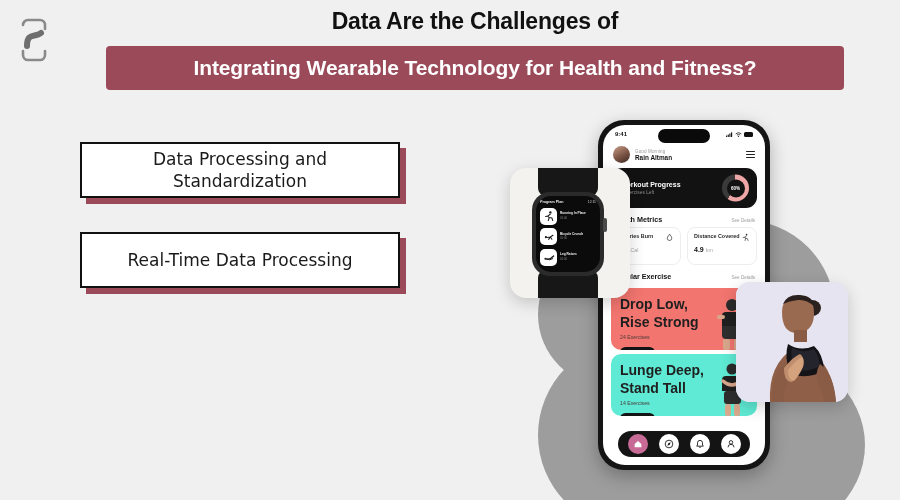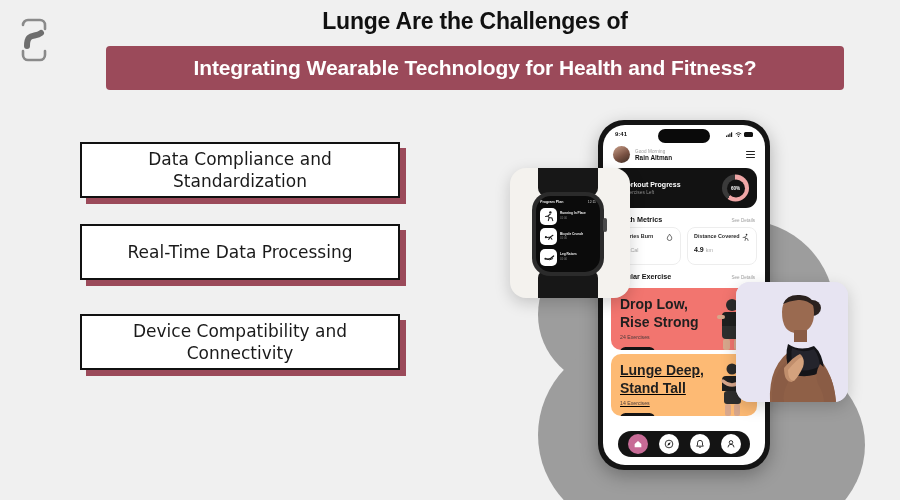--- a/index.html
+++ b/index.html
@@ -38,21 +38,21 @@
     border: 2px solid #111111;
     box-shadow: 6px 6px 0 0 #9b4a5a;
     display: flex; align-items: center; justify-content: center;
     padding: 4px 14px;
   }
   .box-text {
     font-size: 17px; color: #1a1a1a; text-align: center; line-height: 1.3;
     font-family: "DejaVu Sans", sans-serif; font-weight: 400;
   }
   #box0 { left: 80px; top: 142px; width: 320px; height: 56px; }
-  #box1 { left: 80px; top: 224px; width: 320px; height: 56px; }
+  #box1 { left: 80px; top: 232px; width: 320px; height: 56px; }
   #box2 { left: 80px; top: 314px; width: 320px; height: 56px; }
   #box3 { left: 80px; top: 400px; width: 320px; height: 52px; }
 
   
   .art { position: absolute; left: 500px; top: 100px; width: 400px; height: 400px; }
 
   .blob { position: absolute; background: #9d9d9d; }
   .blob-a { left: 38px; top: 142px; width: 145px; height: 145px; border-radius: 50%; }
   .blob-b { left: 38px; top: 240px; width: 190px; height: 190px; border-radius: 50%; }
   .blob-c { left: 150px; top: 120px; width: 185px; height: 185px; border-radius: 50%; }
@@ -127,21 +127,21 @@
   .metric-name { font-size: 5.4px; color: #2a2a2a; line-height: 1.35; font-weight: 600; }
   .metric-ic { width: 9px; height: 9px; flex: none; }
   .metric-val { margin-top: 4px; font-size: 7px; font-weight: bold; color: #111; }
   .metric-unit { font-size: 5.4px; color: #aaa; font-weight: normal; }
 
   .ex-card {
     margin: 4px 8px 0 8px; border-radius: 10px; position: relative;
     height: 62px; padding: 8px 9px; overflow: hidden;
   }
   .ex-a { background: #f2756f; }
-  .ex-b { background: #fdba74; text-decoration: underline; }
+  .ex-b { background: #5eead4; }
   .ex-title { font-size: 14px; font-weight: bold; color: #1f1f1f; line-height: 1.25; }
   .ex-sub { font-size: 5.2px; color: #4a3b3b; margin-top: 3px; }
   .ex-btn {
     margin-top: 5px; display: inline-block; background: #141414; color: #fff;
     font-size: 4.6px; font-weight: bold; padding: 3px 7px; border-radius: 7px;
   }
   .ex-person { position: absolute; right: 4px; bottom: 0; width: 46px; height: 56px; }
 
   .tabbar {
     position: absolute; left: 50%; bottom: 8px; transform: translateX(-50%);
@@ -199,33 +199,30 @@
 
 <div id="canvas">
 
   <div class="logo">
     <svg viewBox="0 0 32 44" width="32" height="44">
       <path d="M5 7 a5 5 0 0 1 5-5 h12 a5 5 0 0 1 5 5 v4 M27 33 v4 a5 5 0 0 1-5 5 h-12 a5 5 0 0 1-5-5 v-4" fill="none" stroke="#8a8a8a" stroke-width="2.6" stroke-linecap="round"></path>
       <path d="M9 28 C9 14, 17 20, 23 15" fill="none" stroke="#6e6e6e" stroke-width="6" stroke-linecap="round"></path>
     </svg>
   </div>
 
-  <div class="head-title">Lunge Are the Challenges of</div>
+  <div class="head-title">Data Are the Challenges of</div>
   <div class="head-banner">
     <span class="head-banner-text">Integrating Wearable Technology for Health and Fitness?</span>
   </div>
 
   <div class="box" id="box0">
-    <span class="box-text">Data Compliance and Standardization</span>
+    <span class="box-text">Data Processing and Standardization</span>
   </div>
   <div class="box" id="box1">
     <span class="box-text">Real-Time Data Processing</span>
-  </div>
-  <div class="box" id="box2">
-    <span class="box-text">Device Compatibility and Connectivity</span>
   </div>
 
   <div class="art">
 
     <div class="blob blob-a"></div>
     <div class="blob blob-b"></div>
     <div class="blob blob-c"></div>
     <div class="blob blob-d"></div>
     <div class="blob blob-rect"></div>
 

